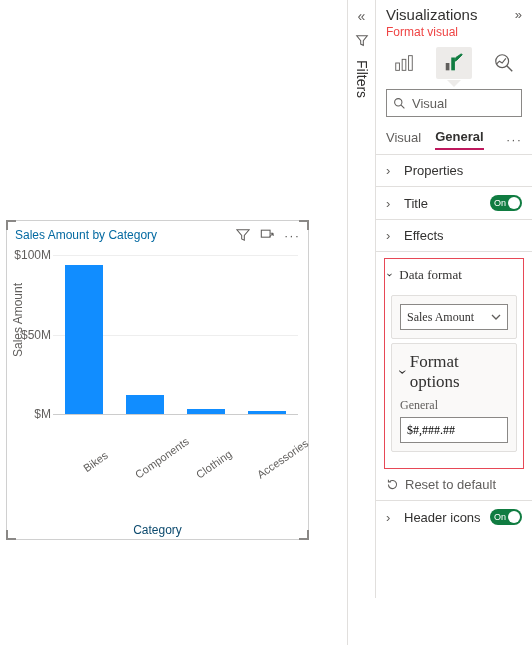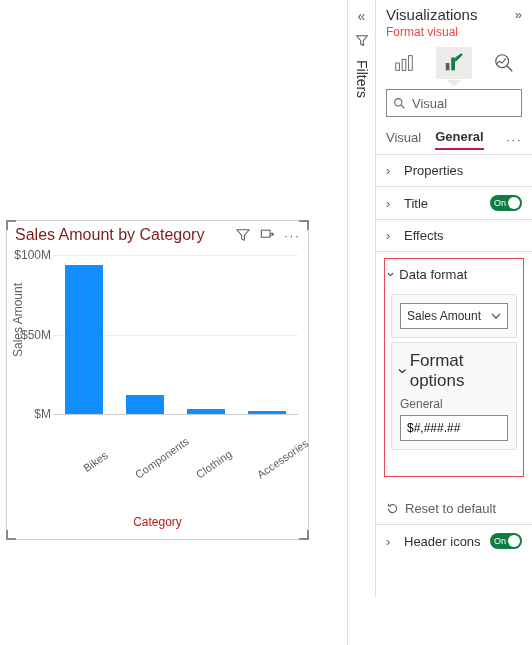--- a/index.html
+++ b/index.html
@@ -5,33 +5,33 @@
 * { box-sizing: border-box; margin: 0; padding: 0; }
 body { font-family: "Segoe UI", Arial, sans-serif; font-size: 13px; color: #323130; background: #fff; width: 532px; height: 645px; position: relative; overflow: hidden; }
 .canvas-area { position: absolute; left: 0; top: 0; width: 347px; height: 645px; background: #fff; }
 .chart-visual { position: absolute; left: 6px; top: 220px; width: 303px; height: 320px; border: 1px solid #d0d0d0; background: #fff; }
 .chart-visual .corner { position: absolute; width: 10px; height: 10px; border: 2px solid #8a8886; }
 .corner.tl { left: -1px; top: -1px; border-right: none; border-bottom: none; }
 .corner.tr { right: -1px; top: -1px; border-left: none; border-bottom: none; }
 .corner.bl { left: -1px; bottom: -1px; border-right: none; border-top: none; }
 .corner.br { right: -1px; bottom: -1px; border-left: none; border-top: none; }
 .chart-header { display: flex; align-items: center; padding: 4px 8px; height: 28px; }
-.chart-title { font-size: 16px; color: #7f1d1d; flex: 1; white-space: nowrap; }
+.chart-title { font-size: 12px; color: #0369a1; flex: 1; white-space: nowrap; }
 .chart-header-icons { display: flex; gap: 10px; color: #605e5c; }
 .chart-header-icons span { cursor: pointer; }
 .chart-body { position: relative; height: 288px; padding: 0 8px 0 0; }
 .yaxis-label { position: absolute; left: 2px; top: 50%; transform: translate(-38%,-80px) rotate(-90deg); font-size: 12px; color: #605e5c; white-space: nowrap; }
 .plot { position: absolute; left: 46px; top: 6px; right: 10px; height: 160px; border-bottom: 1px solid #ccc; }
 .ytick { position: absolute; left: -40px; width: 38px; text-align: right; font-size: 12px; color: #605e5c; transform: translateY(-50%); }
 .gridline { position: absolute; left: 0; right: 0; border-top: 1px solid #eee; }
 .bars { position: absolute; left: 0; right: 0; bottom: 0; height: 100%; display: flex; justify-content: space-around; align-items: flex-end; }
 .bar { width: 38px; background: #118DFF; }
 .xtick-row { position: absolute; left: 46px; right: 10px; top: 200px; display: flex; justify-content: space-around; }
 .xtick { font-size: 11px; color: #605e5c; transform: rotate(-35deg); transform-origin: top right; text-align: right; width: 38px; white-space: nowrap; }
-.xaxis-label { position: absolute; left: 0; right: 0; bottom: 8px; text-align: center; font-size: 12px; color: #b91c1c; }
+.xaxis-label { position: absolute; left: 0; right: 0; bottom: 0; text-align: center; font-size: 12px; color: #0c4a6e; }
 
 .filters-rail { position: absolute; left: 347px; top: 0; width: 28px; height: 645px; border-left: 1px solid #e1dfdd; background: #fff; display: flex; flex-direction: column; align-items: center; padding-top: 8px; gap: 10px; }
 .filters-rail .chev { color: #605e5c; font-size: 14px; cursor: pointer; }
 .filters-rail .vlabel { writing-mode: vertical-rl; font-size: 14px; color: #323130; padding-top: 2px; }
 .filters-rail .vicon { color: #605e5c; }
 
 .viz-pane { position: absolute; left: 375px; top: 0; right: 0; height: 598px; border-left: 1px solid #e1dfdd; background: #fff; display: flex; flex-direction: column; font-size: 13px; overflow: hidden; }
 .viz-header { display: flex; align-items: center; padding: 6px 10px 2px 10px; }
 .viz-header .title { font-size: 15px; flex: 1; }
 .viz-header .exp { color: #605e5c; cursor: pointer; }
@@ -46,21 +46,21 @@
 .tab { font-size: 13px; padding-bottom: 4px; cursor: pointer; }
 .tab.inactive { color: #605e5c; }
 .tab.active { font-weight: 600; border-bottom: 2px solid #be185d; }
 .tabs-row .more { margin-left: auto; color: #605e5c; cursor: pointer; letter-spacing: 1px;}
 .section-list { border-top: 1px solid #e1dfdd; margin-top: 4px; }
 .sect { border-bottom: 1px solid #e1dfdd; padding: 8px 10px; display: flex; align-items: center; gap: 6px; cursor: pointer; }
 .sect .chev { color: #605e5c; width: 12px; display:inline-block;}
 .sect .label { flex: 1; }
 .toggle { width: 32px; height: 16px; border-radius: 8px; background: #107c41; position: relative; color: #fff; font-size: 9px; display: flex; align-items: center; padding-left: 4px; }
 .toggle::after { content: ""; position: absolute; right: 2px; top: 2px; width: 12px; height: 12px; border-radius: 50%; background: #fff; }
-.data-format-box { border: 1.5px solid #e74856; margin: 6px 8px 16px 8px; padding-bottom: 22px; }
+.data-format-box { border: 1.5px solid #e74856; margin: 6px 8px 0 8px; padding-bottom: 12px; font-family: Liberation Serif, serif; }
 .df-head { display: flex; align-items: center; gap: 6px; padding: 8px 6px 8px 4px; cursor: pointer; }
 .card { border: 1px solid #e1dfdd; background: #faf9f8; margin: 4px 6px; padding: 8px; border-radius: 2px; }
 .card-label { font-size: 12px; color: #323130; margin-bottom: 6px; }
 .select { border: 1px solid #8a8886; height: 26px; display: flex; align-items: center; justify-content: space-between; padding: 0 6px; font-size: 12px; background: #fff; cursor: pointer;}
 .subh { font-size: 17px; display: flex; align-items: center; gap: 4px; margin-bottom: 6px; cursor:pointer;}
 .fm-label { font-size: 12px; color: #605e5c; margin-bottom: 4px; }
 .tinput { width: 100%; height: 26px; border: 1px solid #8a8886; padding: 0 6px; font-size: 12px; font-family: inherit; }
 .learn { font-size: 12px; color: #0f6cbd; margin-top: 6px; cursor: pointer; }
 .reset-row { display: flex; align-items: center; gap: 6px; padding: 8px 10px; color: #605e5c; border-bottom: 1px solid #e1dfdd; cursor:pointer;}
 svg { display: block; }

